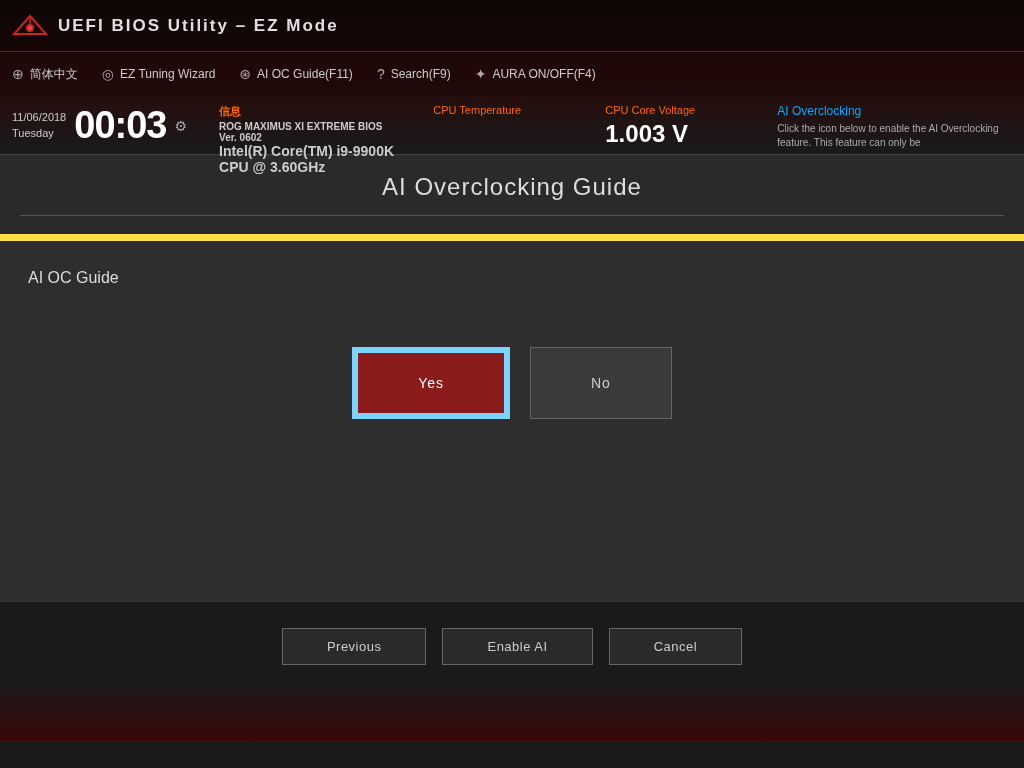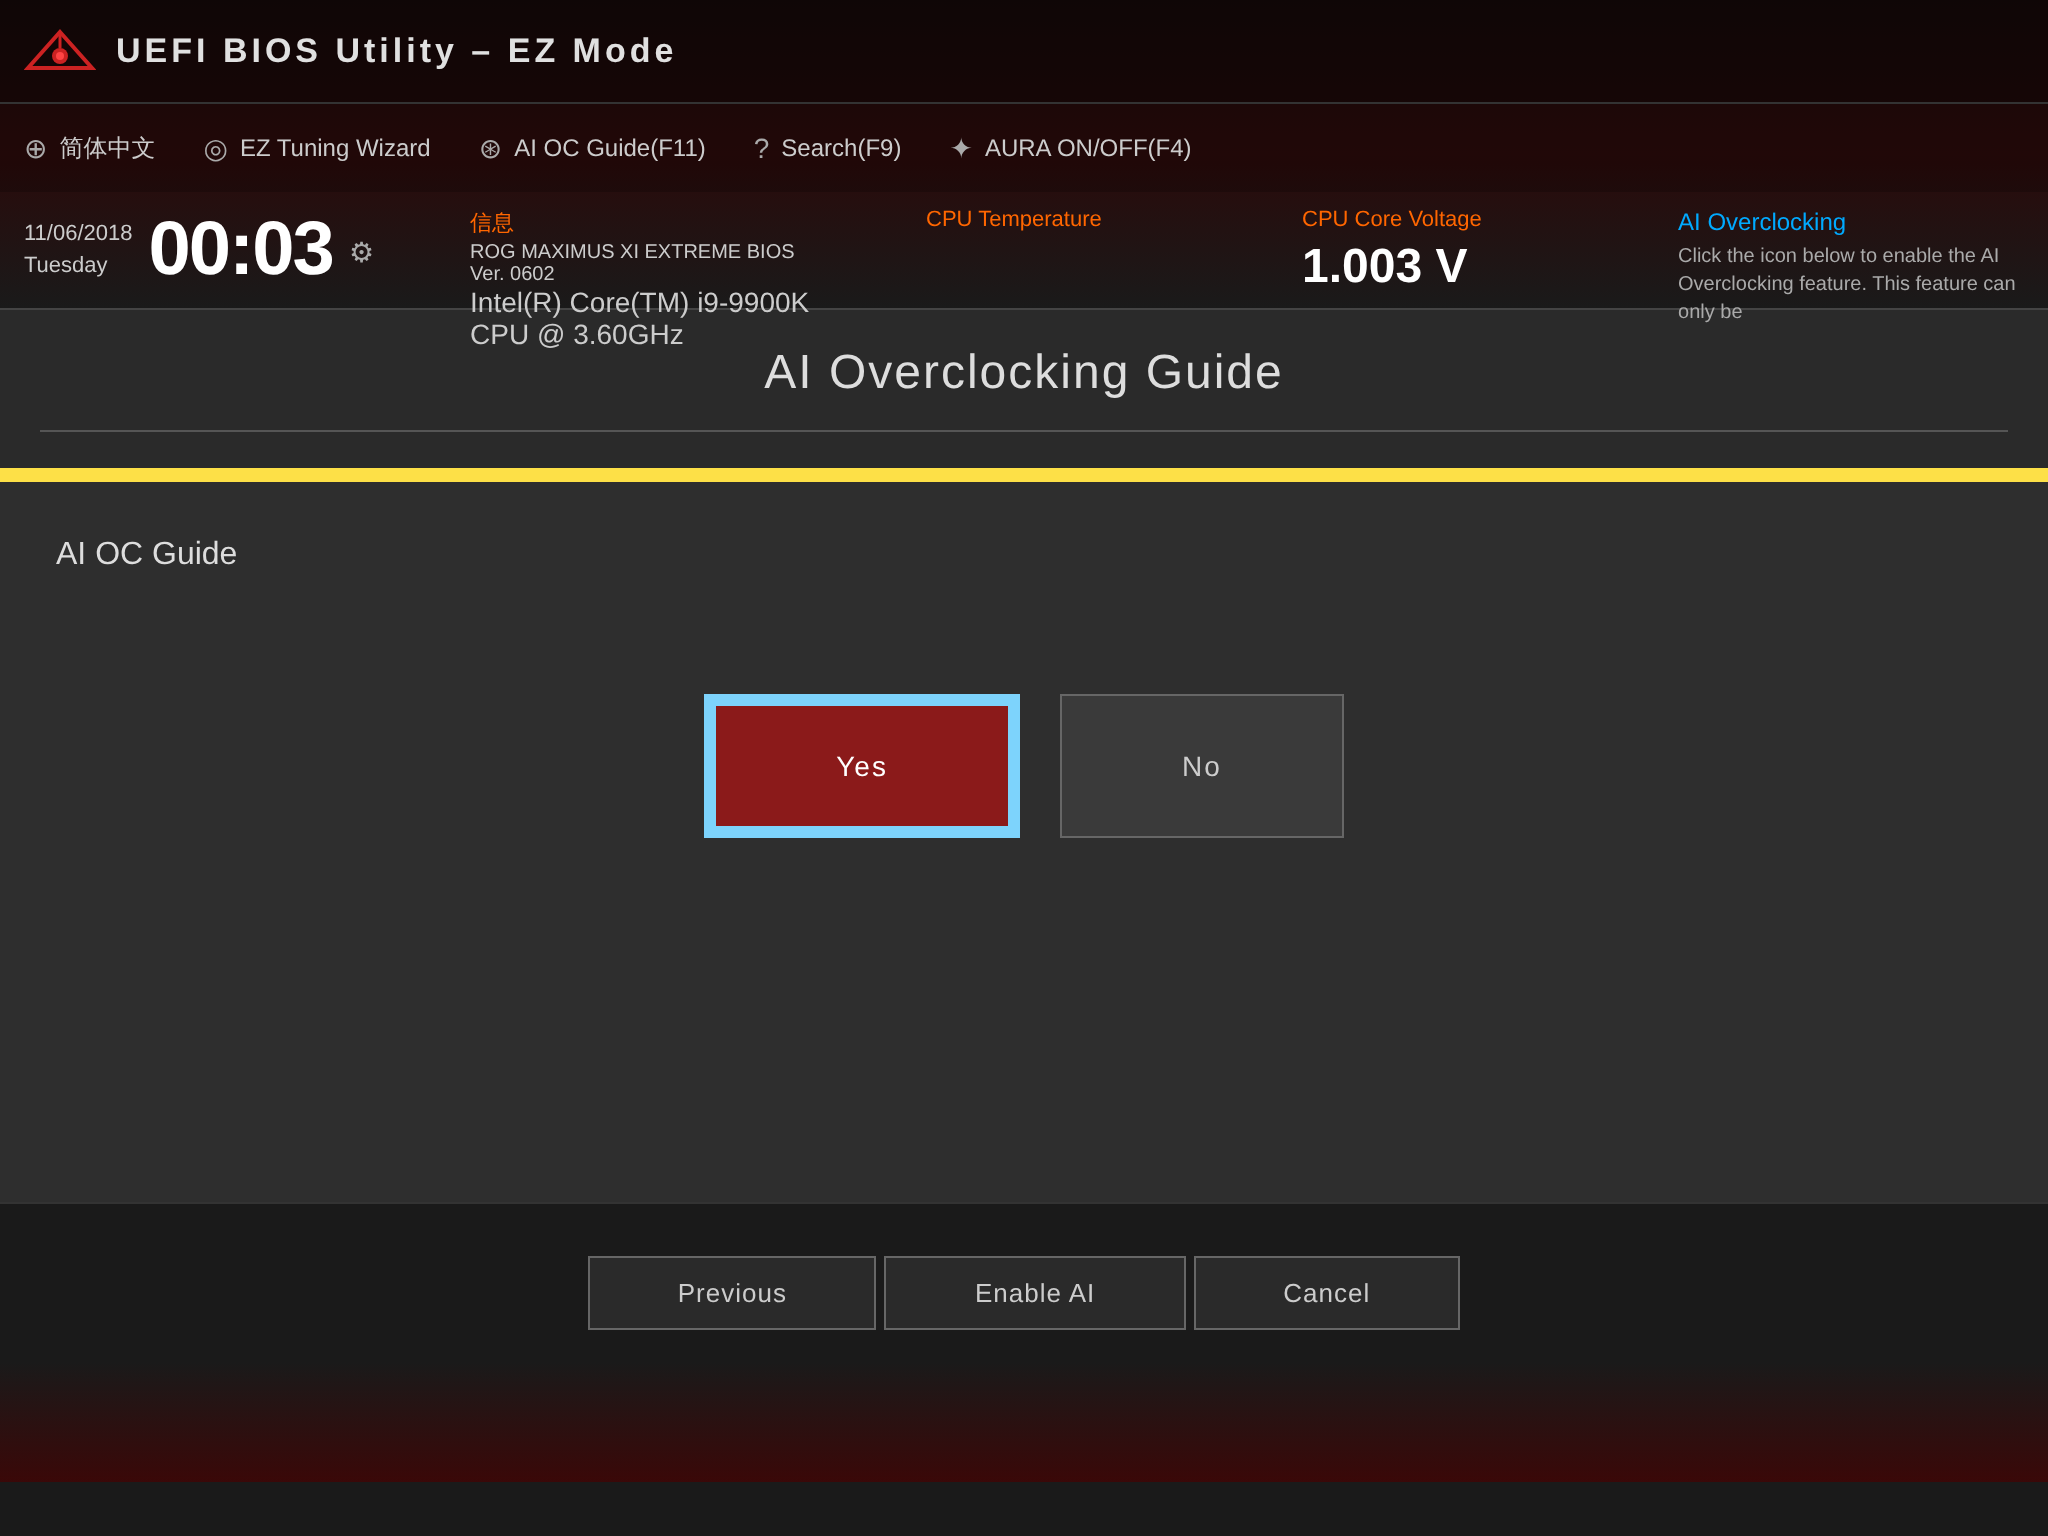--- a/index.html
+++ b/index.html
@@ -56,21 +56,21 @@
       font-size: 12px;
       cursor: pointer;
     }
     .nav-item .nav-icon {
       font-size: 14px;
       color: #aaa;
     }
     .header-info {
       display: flex;
       padding: 4px 12px;
-      gap: 48px;
+      gap: 32px;
       height: 71px;
       align-items: flex-start;
       padding-top: 8px;
     }
     .info-section {
       display: flex;
       flex-direction: column;
     }
     .info-label {
       font-size: 11px;
@@ -201,21 +201,21 @@
     
     .footer-dark {
       background: #1a1a1a;
       height: 140px;
       position: relative;
       border-top: 1px solid #333;
     }
     .footer-buttons {
       display: flex;
       justify-content: center;
-      gap: 4px;
+      gap: 16px;
       padding-top: 26px;
     }
     .btn-footer {
       background: #2a2a2a;
       border: 1px solid #666;
       color: #ccc;
       font-size: 13px;
       padding: 10px 44px;
       cursor: pointer;
       letter-spacing: 0.5px;
@@ -283,21 +283,21 @@
 
     <div class="clock-section">
       <div class="info-section">
         <span class="date-text">11/06/2018</span>
         <span class="date-text">Tuesday</span>
       </div>
       <span class="clock-value">00:03</span>
       <span class="gear-icon">⚙</span>
     </div>
 
-    <div class="info-section" style="min-width:180px;">
+    <div class="info-section" style="min-width:180px;font-weight:bold;">
       <span class="info-label">信息</span>
       <span class="info-value" style="font-size:10px;">ROG MAXIMUS XI EXTREME   BIOS Ver. 0602</span>
       <span class="info-value" style="font-size:14px;">Intel(R) Core(TM) i9-9900K CPU @ 3.60GHz</span>
     </div>
 
     <div class="cpu-temp-section">
       <span class="metric-label">CPU Temperature</span>
     </div>
 
     <div class="cpu-voltage-section">

